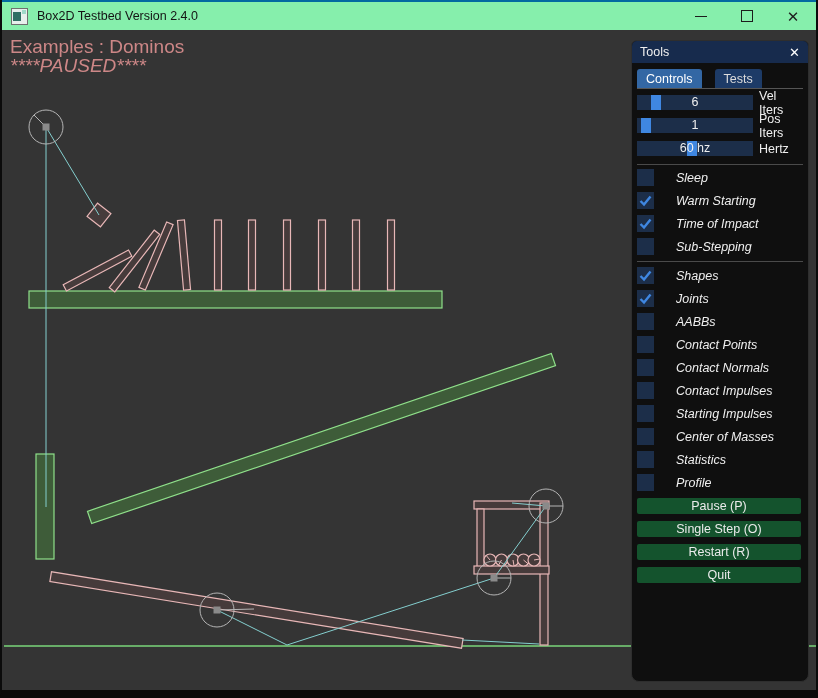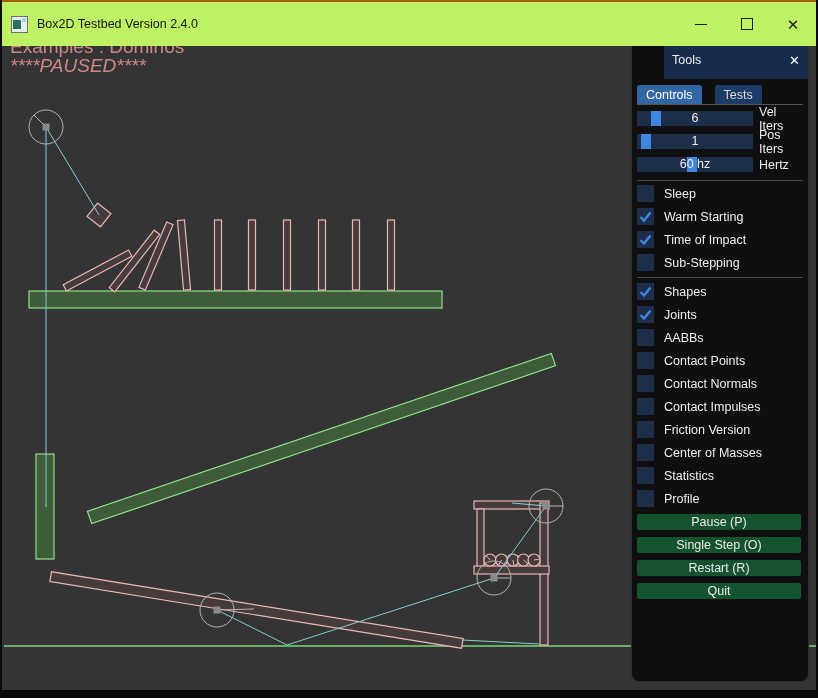--- a/index.html
+++ b/index.html
@@ -1,58 +1,58 @@
 <!DOCTYPE html>
 <html><head>
 <meta charset="utf-8">
 <style>
   html,body{margin:0;padding:0;background:#000;}
   .window{position:relative;width:818px;height:698px;background:#343434;overflow:hidden;
     font-family:"Liberation Sans",sans-serif;box-sizing:border-box;
     border-left:2px solid #0b0b0b;border-right:2px solid #0b0b0b;border-bottom:8px solid #0a0a0a;}
   
-  .titlebar{position:absolute;left:0;top:0;width:100%;height:46px;background:#bef264;
-    border-top:2px solid #a16207;display:flex;align-items:center;z-index:6;box-sizing:border-box;}
+  .titlebar{position:absolute;left:0;top:0;width:100%;height:30px;background:#86efac;
+    border-top:2px solid #0369a1;display:flex;align-items:center;z-index:6;box-sizing:border-box;}
   .app-icon{width:15px;height:15px;margin-left:9px;position:relative;background:#e7efec;border:1px solid #6f6f6f;flex:none;}
   .app-icon::before{content:"";position:absolute;left:1px;top:3px;width:8px;height:9px;background:#2f6f63;}
   .app-icon::after{content:"";position:absolute;right:1px;top:1px;width:4px;height:4px;background:#9fd8c8;}
   .title-text{margin-left:9px;font-size:12.5px;color:#141414;}
   .win-controls{margin-left:auto;display:flex;height:100%;}
   .win-btn{width:46px;display:flex;align-items:center;justify-content:center;color:#1c1c1c;}
   .glyph-min{width:12px;height:1px;background:#1c1c1c;}
   .glyph-max{width:10px;height:10px;border:1px solid #1c1c1c;}
   .glyph-close{font-size:15px;line-height:1;}
   
   #scene{position:absolute;left:0;top:0;z-index:1;}
   .canvas-text{position:absolute;color:#cd8787;font-size:19px;z-index:2;white-space:pre;}
   #ex-label{left:8px;top:36px;}
   #paused-label{left:8px;top:55px;font-style:italic;}
   #ms-label{left:8px;top:697px;}
   
   .panel{position:absolute;left:629px;top:40px;width:178px;height:642px;background:#0f0f0f;z-index:5;
     border:1px solid #2e2e2e;border-radius:6px 6px 8px 8px;box-sizing:border-box;color:#efefef;font-size:12.5px;}
-  .p-title{height:22px;background:#172b4d;display:flex;align-items:center;padding:8px 8px;border-radius:5px 5px 0 0;margin-left:32px;}
+  .p-title{height:22px;background:#172b4d;display:flex;align-items:center;padding:0 8px;border-radius:5px 5px 0 0;}
   .p-close{margin-left:auto;font-size:13px;color:#fff;}
   .p-body{padding:6px 5px 0 5px;}
   .tabs{display:flex;gap:13px;border-bottom:1px solid #555;height:19px;}
   .tab{padding:0 9px;display:flex;align-items:center;border-radius:3px 3px 0 0;}
   .tab.active{background:#3367a4;color:#fff;}
   .tab.inactive{background:#1d3b67;color:#dcdcdc;}
   #slider-rows{margin-top:6px;}
   .srow{display:flex;align-items:center;height:15px;margin-bottom:8px;}
   .sframe{position:relative;width:116px;height:15px;background:#1c2e49;flex:none;}
   .sgrab{position:absolute;top:0;width:10px;height:15px;background:#3f87e1;}
   .sval{position:absolute;left:0;width:100%;text-align:center;line-height:15px;font-size:12.5px;}
   .slabel{margin-left:6px;}
   .sep{height:1px;background:#4a4a4a;margin:8px 0 4px 0;}
   .sep2{margin:1px 0 5px 0;}
   .cbrow{display:flex;align-items:center;height:17px;margin-bottom:6px;}
   .cbbox{width:17px;height:17px;background:#1c2e49;position:relative;flex:none;}
   .cbbox svg{position:absolute;left:0;top:0;}
-  .cblabel{margin-left:10px;}
+  .cblabel{margin-left:22px;font-style:italic;}
   #btns{margin-top:7px;}
   .pbtn{display:block;width:164px;height:16px;margin:0 0 7px 0;background:#14532d;color:#ebebeb;
     border:none;border-radius:2px;font-size:12.5px;font-family:inherit;line-height:15px;padding:0;}
 </style>
 </head>
 <body>
 
 <div class="window">
 
   <svg id="scene" width="818" height="698">
@@ -214,21 +214,21 @@
           <div class="cbrow">
             <div class="cbbox"></div>
             <span class="cblabel">Contact Normals</span>
           </div>
           <div class="cbrow">
             <div class="cbbox"></div>
             <span class="cblabel">Contact Impulses</span>
           </div>
           <div class="cbrow">
             <div class="cbbox"></div>
-            <span class="cblabel">Friction Version</span>
+            <span class="cblabel">Starting Impulses</span>
           </div>
           <div class="cbrow">
             <div class="cbbox"></div>
             <span class="cblabel">Center of Masses</span>
           </div>
           <div class="cbrow">
             <div class="cbbox"></div>
             <span class="cblabel">Statistics</span>
           </div>
           <div class="cbrow">

